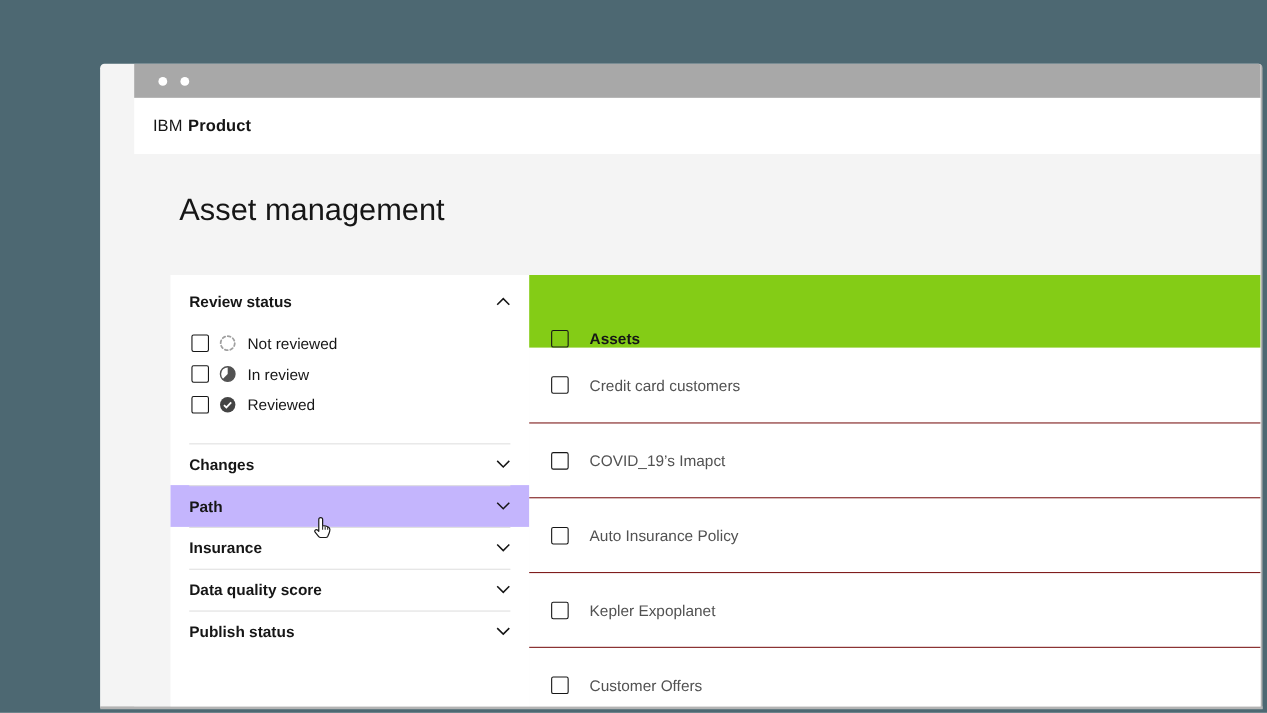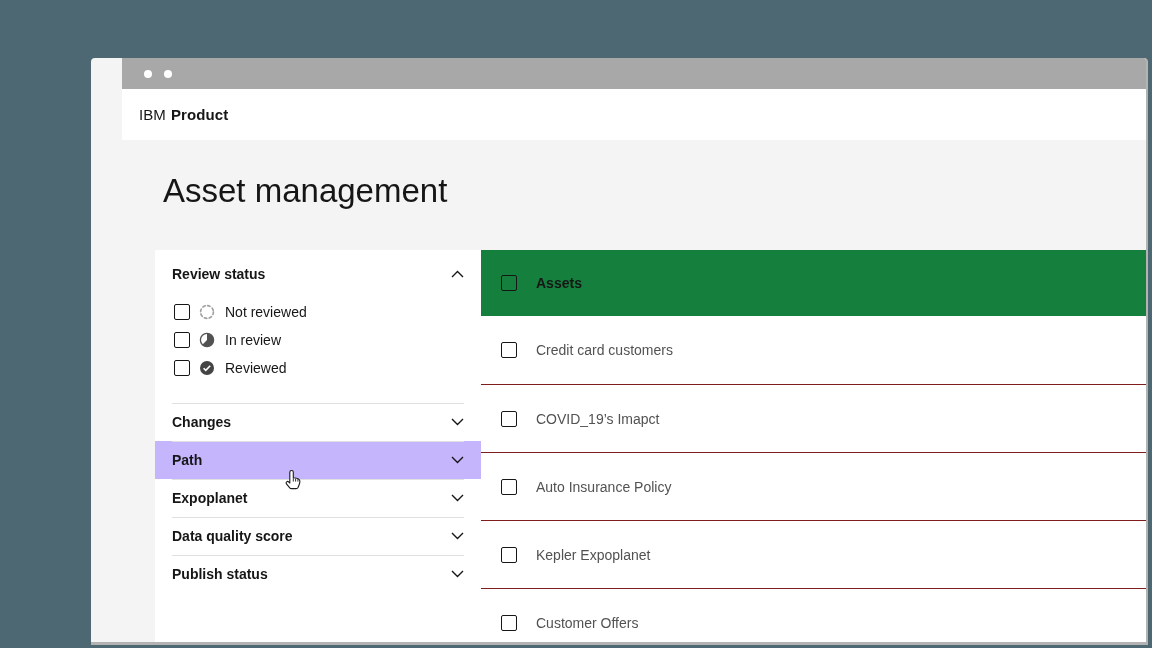--- a/index.html
+++ b/index.html
@@ -33,21 +33,21 @@
     display:flex; align-items:center; padding-left:17px;
     font-size:15px; letter-spacing:.1px;
   }
   .appheader .brand-prefix { font-weight:400; }
   .appheader .brand-name { font-weight:700; margin-left:5px; }
 
   .content { position:relative; height:505px; background:#f4f4f4; }
 
   h1.page-title {
     padding:30px 0 0 41px;
-    font-size:33px; line-height:42px; font-weight:300; color:#161616;
+    font-size:28px; line-height:42px; font-weight:300; color:#161616;
   }
 
   .layout {
     position:absolute; left:33px; top:110px; right:0; bottom:0;
     display:flex; align-items:stretch;
   }
 
   
   .filters { width:326px; background:#ffffff; flex:none; position:relative; }
 
@@ -77,22 +77,22 @@
     background:#e0e0e0;
   }
   .acc-item.hovered { background:#c4b5fd; }
   .acc-label { font-size:14px; font-weight:700; color:#161616; }
 
   .chev { flex:none; }
 
   
   .table { flex:1; background:#ffffff; display:flex; flex-direction:column; }
   .t-head {
-    height:66px; background:#15803d; flex:none;
-    display:flex; align-items:center; padding-left:20px; gap:19px;
+    height:66px; background:#84cc16; flex:none;
+    display:flex; align-items:flex-end; padding-left:20px; gap:19px;
   }
   .t-head-label { font-size:14px; font-weight:700; color:#161616; }
   .t-row {
     height:68px; flex:none;
     display:flex; align-items:center; padding-left:20px; gap:19px;
     cursor:pointer;
   }
   .t-row + .t-row { border-top:1px solid #7f1d1d; }
   .t-row-label { font-size:14px; color:#525252; }
 
@@ -172,21 +172,21 @@
         </div>
 
         <div class="acc-item hovered">
           <span class="acc-label">Path</span>
           <svg class="chev" width="13" height="8" viewBox="0 0 13 8">
             <path d="M1 1l5.5 5.5L12 1" fill="none" stroke="#161616" stroke-width="1.4"></path>
           </svg>
         </div>
 
         <div class="acc-item">
-          <span class="acc-label">Expoplanet</span>
+          <span class="acc-label">Insurance</span>
           <svg class="chev" width="13" height="8" viewBox="0 0 13 8">
             <path d="M1 1l5.5 5.5L12 1" fill="none" stroke="#161616" stroke-width="1.4"></path>
           </svg>
         </div>
 
         <div class="acc-item">
           <span class="acc-label">Data quality score</span>
           <svg class="chev" width="13" height="8" viewBox="0 0 13 8">
             <path d="M1 1l5.5 5.5L12 1" fill="none" stroke="#161616" stroke-width="1.4"></path>
           </svg>

